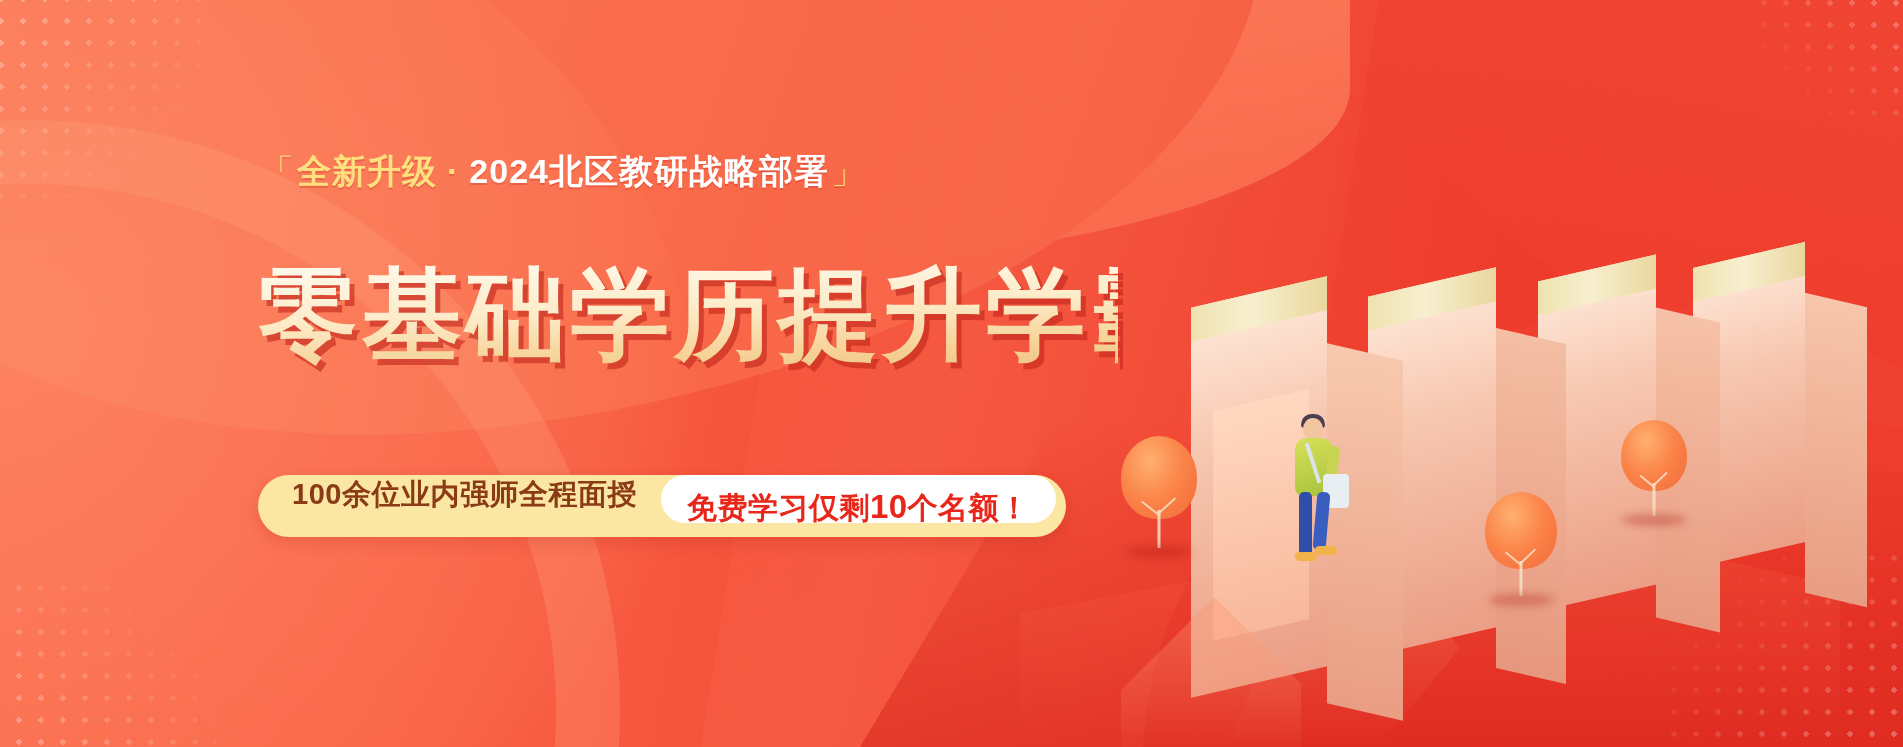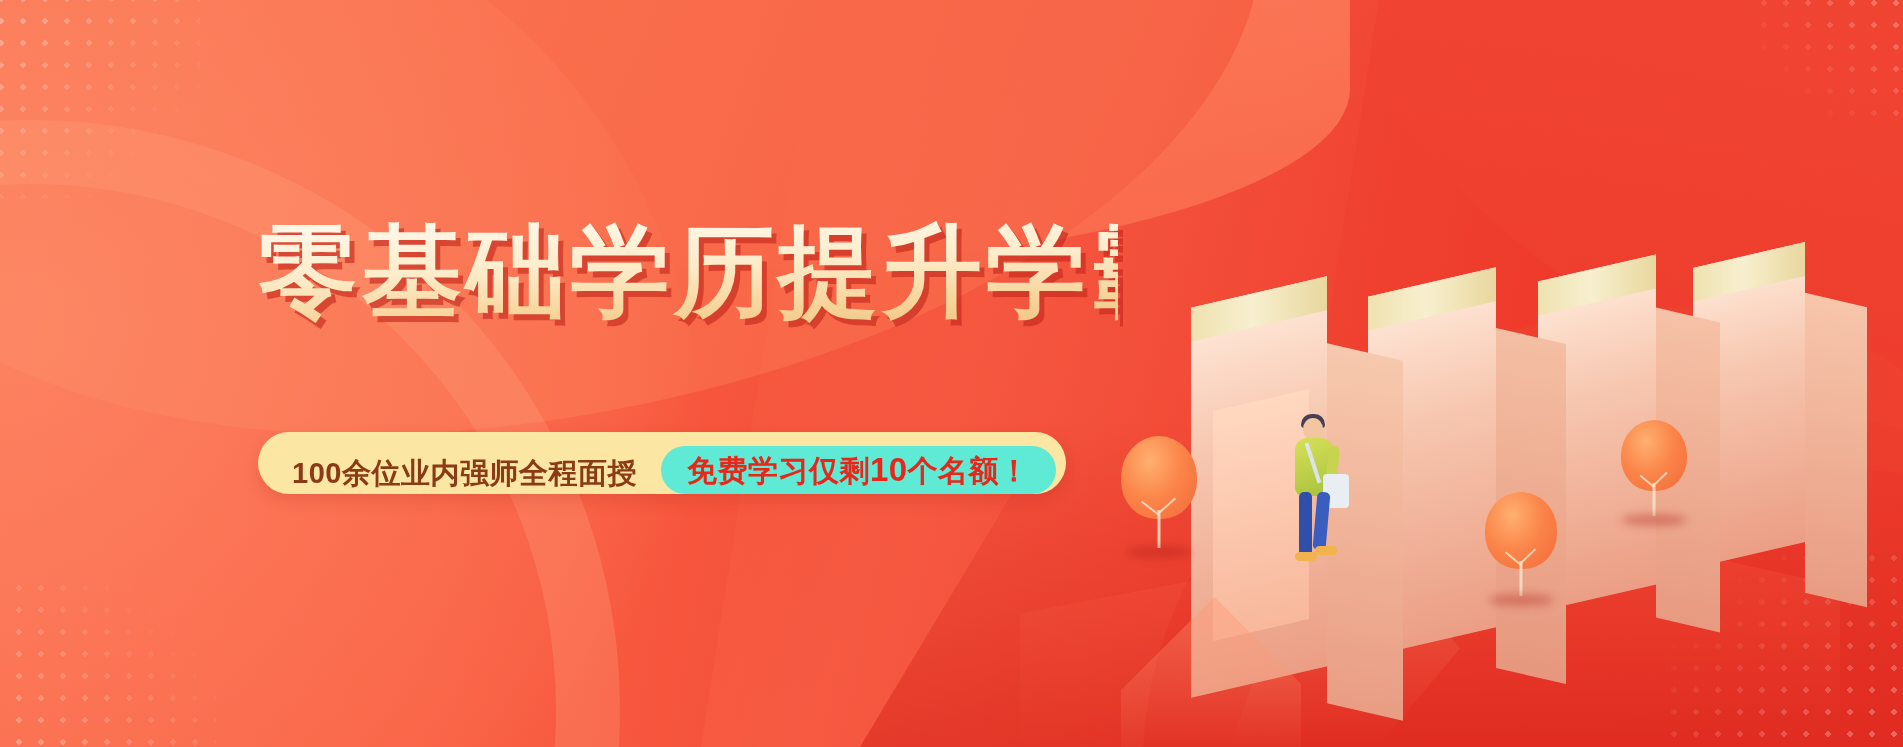--- a/index.html
+++ b/index.html
@@ -116,35 +116,35 @@
     background:linear-gradient(178deg,#fff6e2 0%,#fdeccb 42%,#f8d79c 70%,#f3c municipal 71%,#efc387 100%);
     background:linear-gradient(178deg,#fffaf0 0%,#fdecca 45%,#f6d398 78%,#f0c183 100%);
     -webkit-background-clip:text;background-clip:text;
     color:transparent;
     -webkit-text-fill-color:transparent;
     filter:drop-shadow(5px 6px 0 rgba(196,38,28,.62));
   }
 
   .pill-row{
     margin-top:38px;
-    display:inline-flex;align-items:flex-end;
+    display:inline-flex;align-items:flex-start;
     height:62px;
     background:#fbe6a4;
     border-radius:34px;
     padding:0 10px 0 34px;
     box-shadow:0 6px 16px rgba(160,25,20,.18);
   }
   .pill-main{
     font-size:29px;font-weight:700;color:#8a3a14;letter-spacing:.5px;
     white-space:nowrap;padding-right:24px;
   }
   .pill-badge{
-    background:#5eead4;
+    background:#ffffff;
     border-radius:28px;
-    height:48px;line-height:48px;
+    height:48px;line-height:64px;
     padding:0 26px;
     font-size:30px;font-weight:800;color:#e8261a;
     white-space:nowrap;letter-spacing:.5px;
   }
   .pill-badge .num{font-size:33px;}
 
   
   .illus{position:absolute;right:0;top:0;width:860px;height:747px;}
 
   .book{position:absolute;}
@@ -297,20 +297,23 @@
       <div class="br" style="left:33px;top:64px;width:18px;transform:rotate(-44deg);"></div>
       <div class="br" style="left:33px;top:66px;width:18px;transform:rotate(220deg);"></div>
       <div class="shadow"></div>
     </div>
 
     <div class="arrow"></div>
   </div>
 
   <div class="copy">
 
+    <div class="subtitle">
+      <span class="bracket">「</span><span class="hl">全新升级</span><span class="dot">·</span><span>2024北区教研战略部署</span><span class="bracket">」</span>
+    </div>
 
     <h1 class="title">零基础学历提升学霸班</h1>
 
     <div class="pill-row">
       <span class="pill-main">100余位业内强师全程面授</span>
       <span class="pill-badge"><span>免费学习仅剩</span><span class="num">10</span><span>个名额！</span></span>
     </div>
 
   </div>
 </div>

